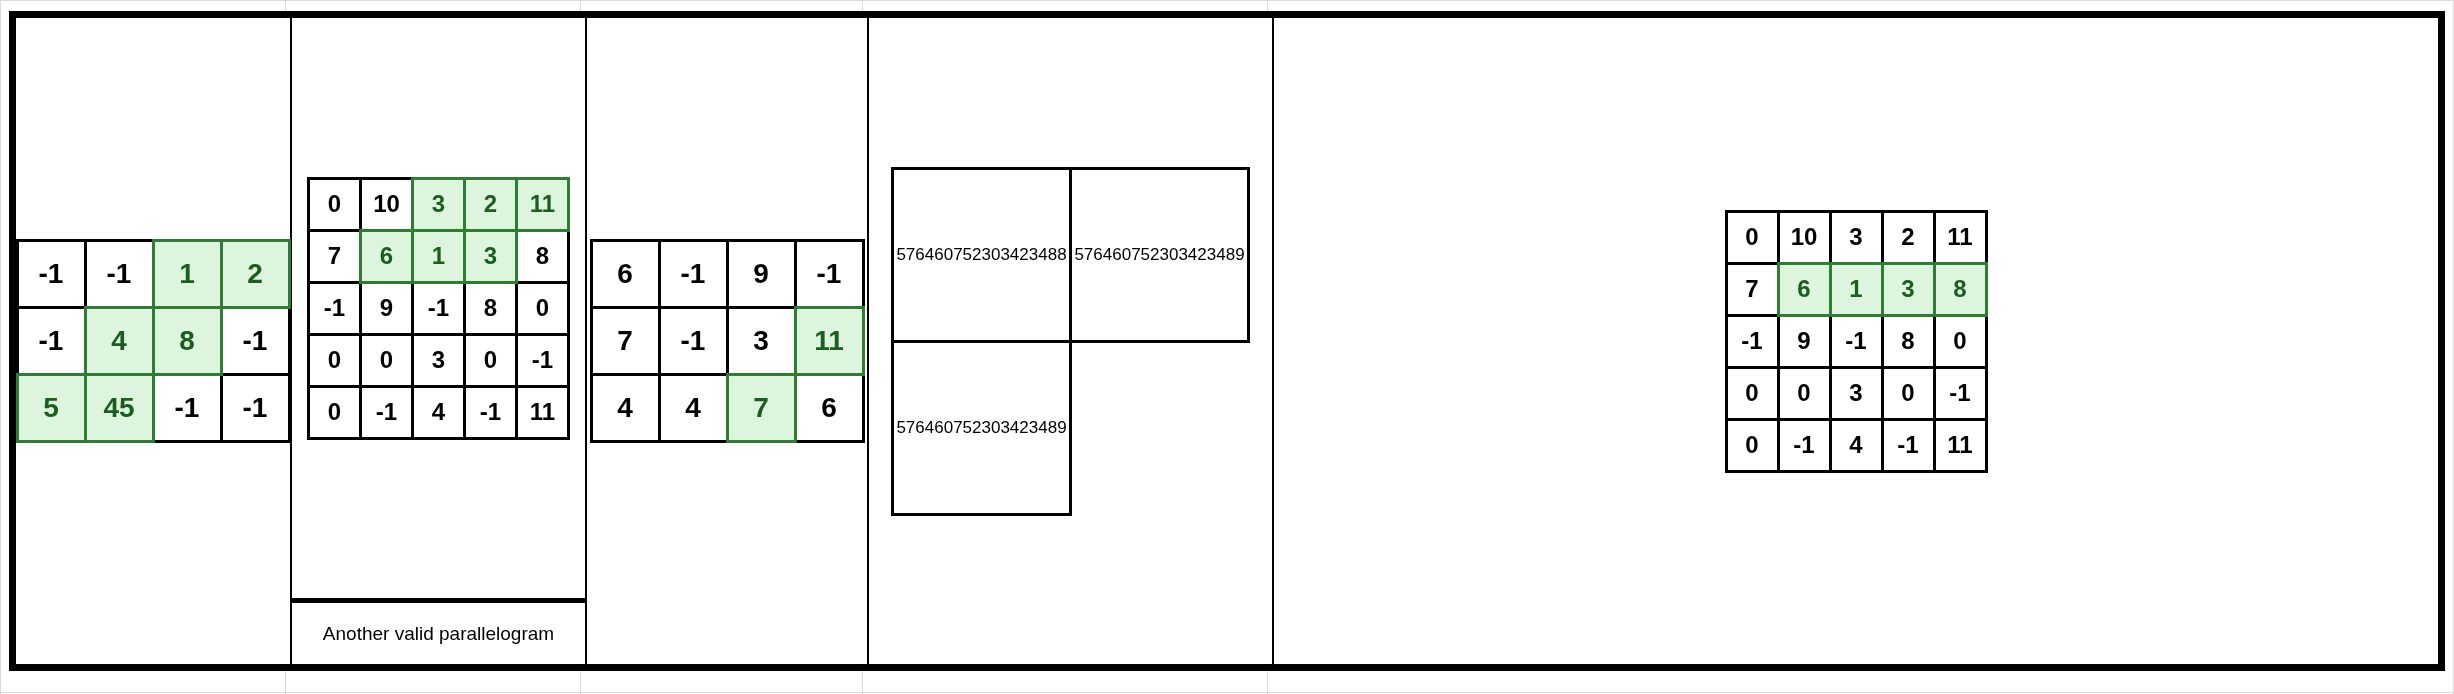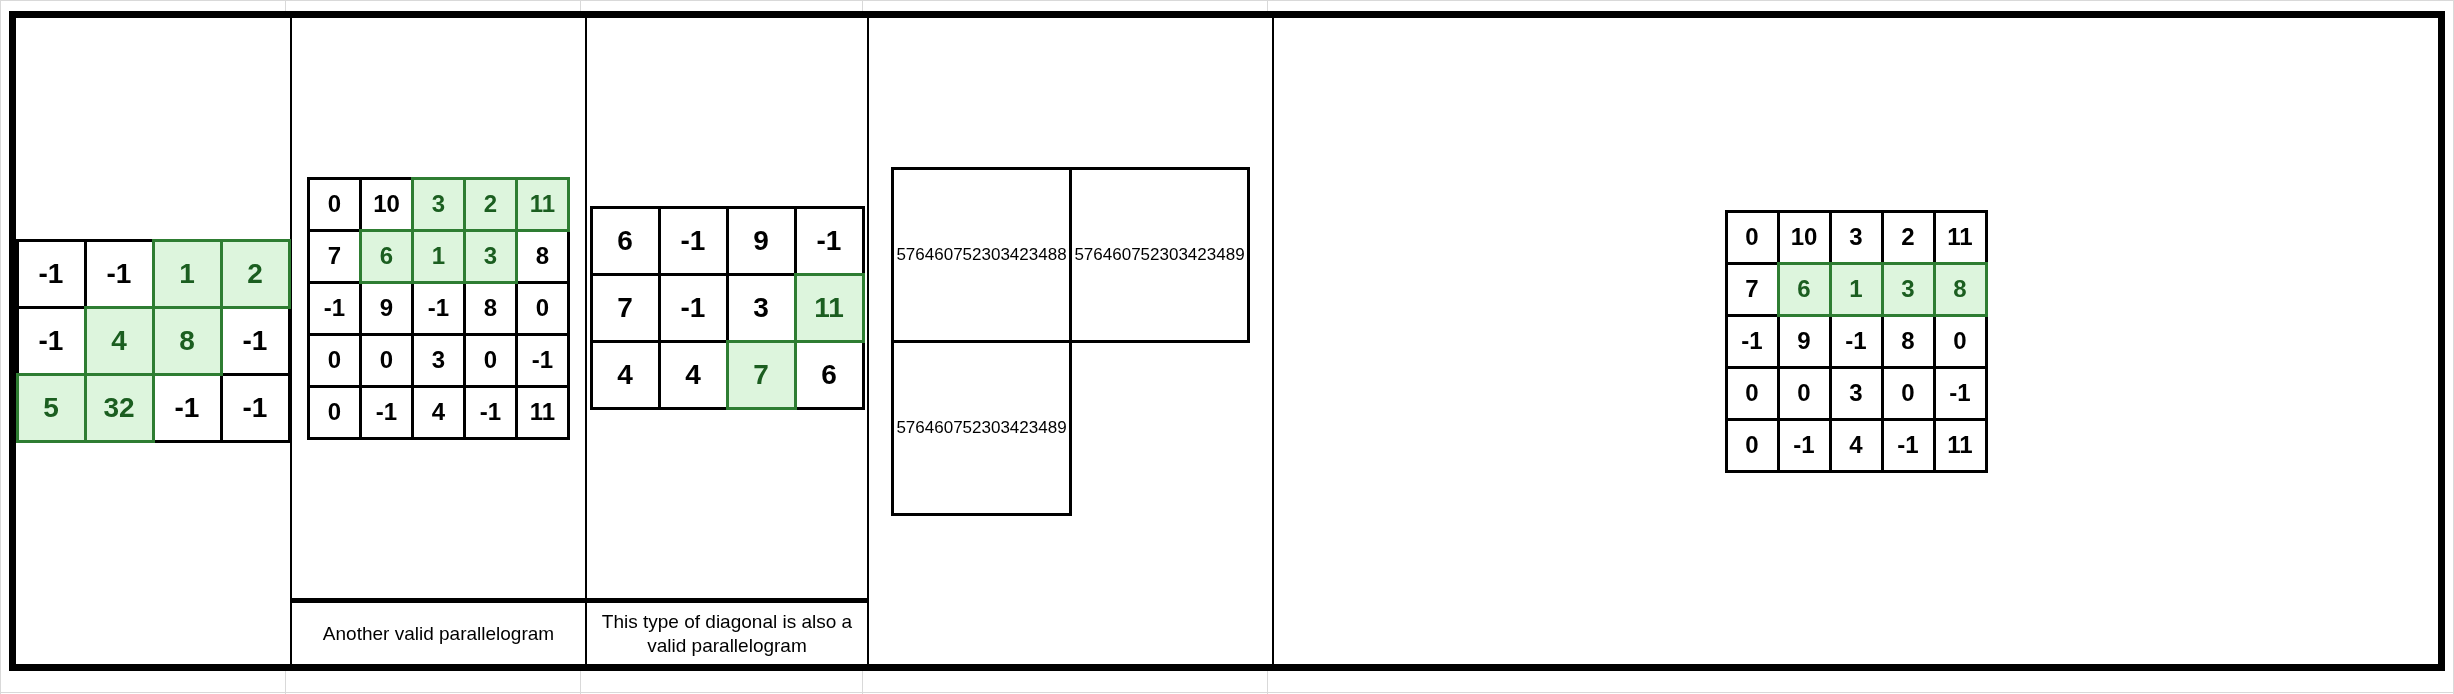--- a/index.html
+++ b/index.html
@@ -150,21 +150,21 @@
               <div class="cell hl">
                 <span>8</span>
               </div>
               <div class="cell">
                 <span>-1</span>
               </div>
               <div class="cell hl">
                 <span>5</span>
               </div>
               <div class="cell hl">
-                <span>32</span>
+                <span>45</span>
               </div>
               <div class="cell">
                 <span>-1</span>
               </div>
               <div class="cell">
                 <span>-1</span>
               </div>
             </div>
           </div>
         </div>
@@ -289,21 +289,20 @@
               </div>
               <div class="cell hl">
                 <span>7</span>
               </div>
               <div class="cell">
                 <span>6</span>
               </div>
             </div>
           </div>
         </div>
-        <div class="panel-caption">This type of diagonal is also a valid parallelogram</div>
       </div>
       <div class="panel p4">
         <div class="panel-body">
           <div class="grid-wrap">
             <div class="grid g-big" style="grid-template-columns: repeat(2, max-content);">
               <div class="cell">
                 <span class="big-num">576460752303423488</span>
               </div>
               <div class="cell">
                 <span class="big-num">576460752303423489</span>

